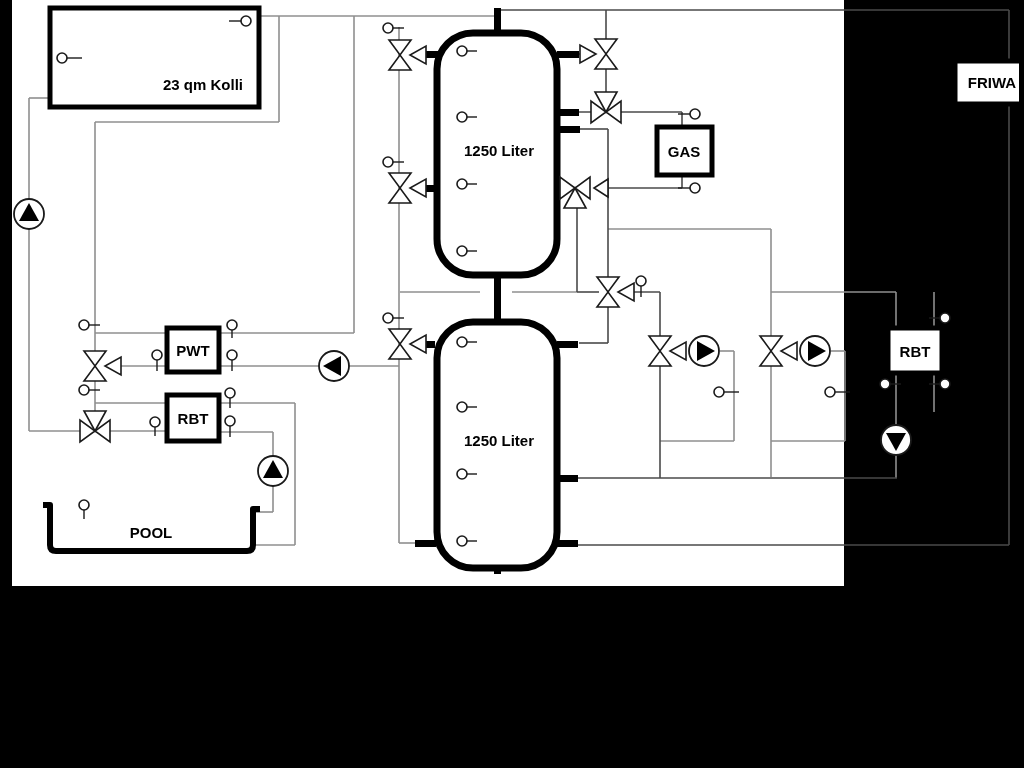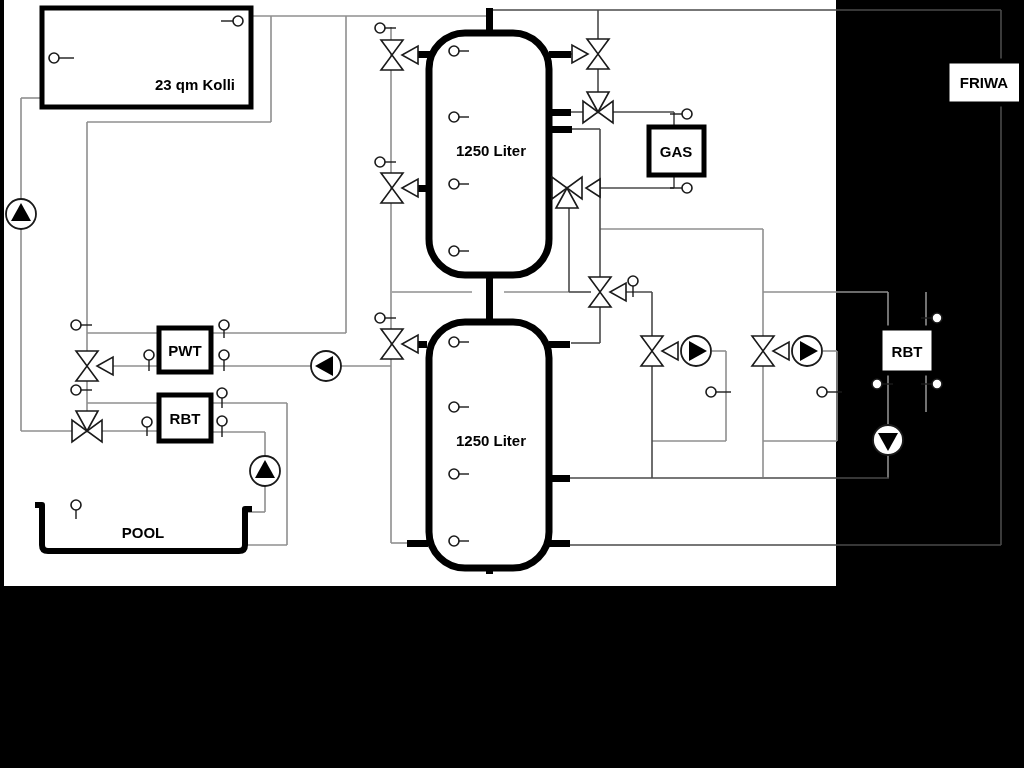--- a/index.html
+++ b/index.html
@@ -1,18 +1,18 @@
 <!DOCTYPE html>
 <html style="--line-light: #8f8f8f; --line-dark: #4a4a4a;"><head>
 <meta charset="utf-8">
 <style>
   html,body{margin:0;padding:0;background:#000;}
   #page{position:relative;width:1024px;height:768px;background:#000;overflow:hidden;
         font-family:"Liberation Sans", sans-serif;}
-  #diagram-area{position:absolute;left:4px;top:0;width:832px;height:586px;background:#fff;}
+  #diagram-area{position:absolute;left:12px;top:0;width:832px;height:586px;background:#fff;}
   #right-edge-band{position:absolute;left:1019px;top:0;width:5px;height:586px;background:#000;}
   #bottom-band{position:absolute;left:0;top:586px;width:1024px;height:182px;background:#000;}
   svg text{font-family:"Liberation Sans", sans-serif;font-weight:bold;fill:#000;}
   .pipe-light{stroke:var(--line-light,#8f8f8f);stroke-width:1.6;fill:none;}
   .pipe-dark{stroke:var(--line-dark,#4a4a4a);stroke-width:1.6;fill:none;}
   .stub{fill:#000;stroke:none;}
   .vessel{fill:#fff;stroke:#000;stroke-width:7;}
   .unitbox{fill:#fff;stroke:#000;stroke-width:5;}
   .pool-wall{fill:none;stroke:#000;stroke-width:6;stroke-linecap:butt;stroke-linejoin:round;}
   .valve-poly{fill:#fff;stroke:#1a1a1a;stroke-width:1.6;stroke-linejoin:miter;}

